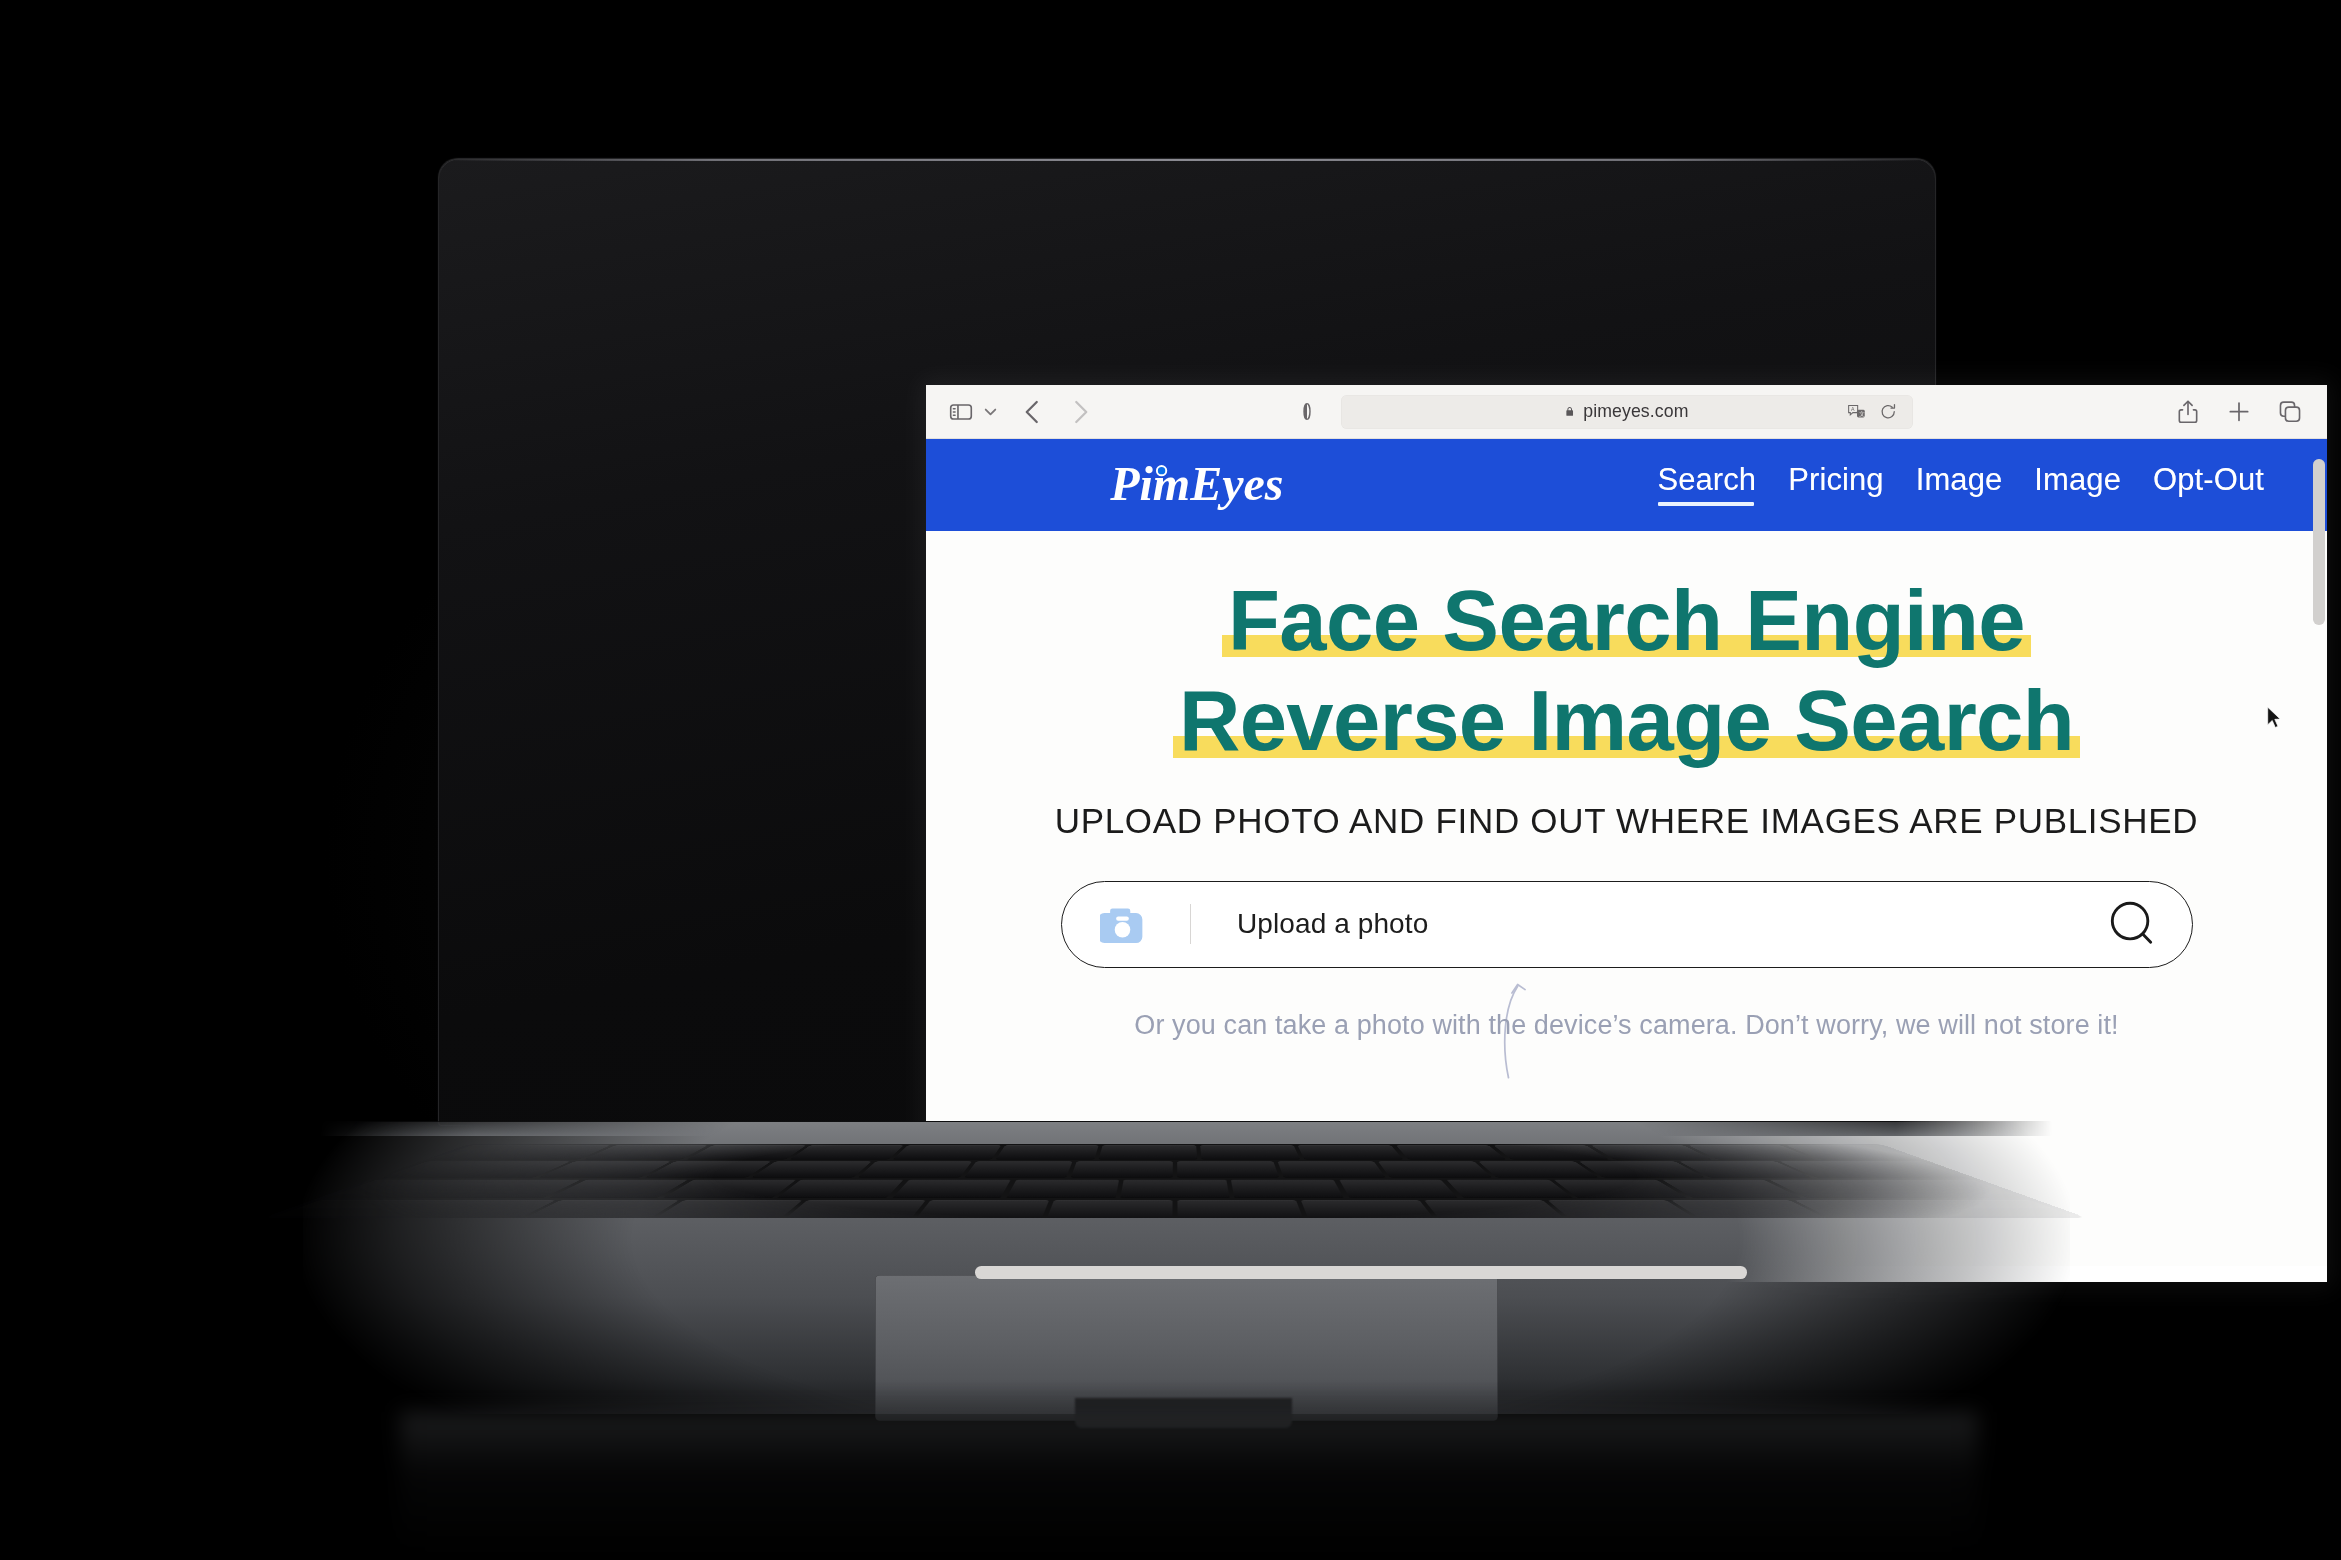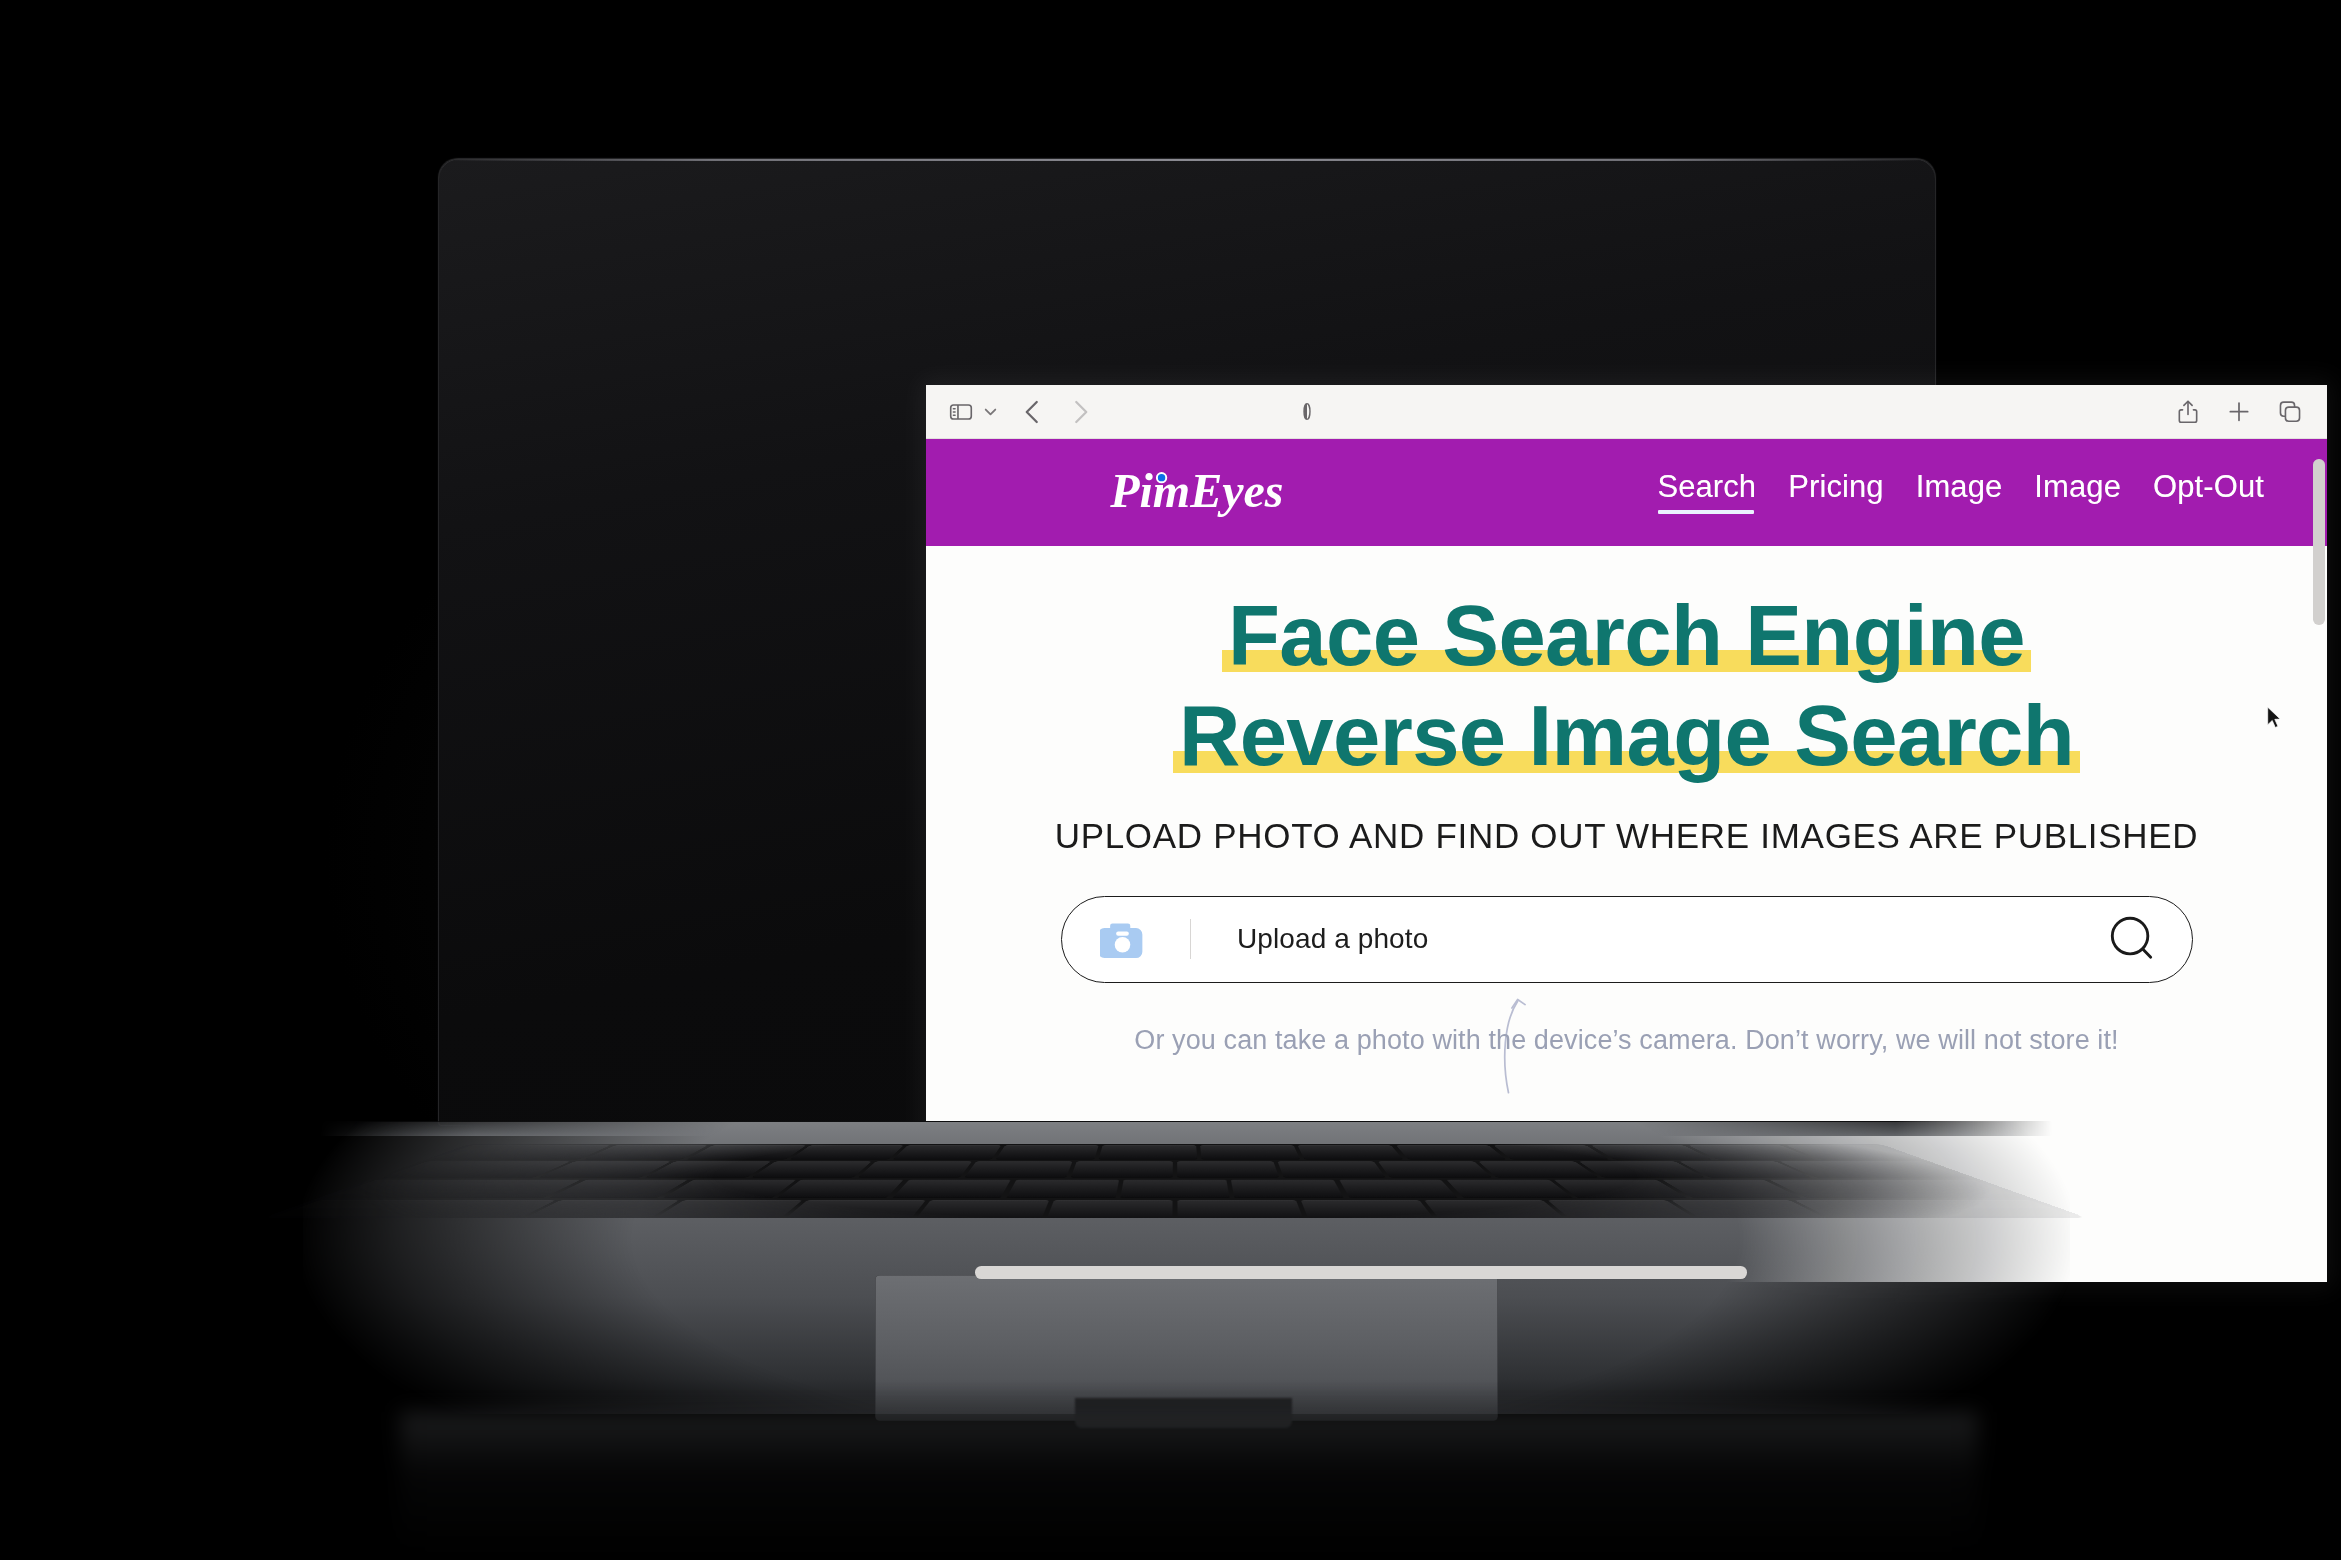--- a/index.html
+++ b/index.html
@@ -128,22 +128,22 @@
     right: 24px;
     display: flex;
     align-items: center;
     gap: 25px;
     color: #68656a;
   }
   .tb-right .ico { width: 26px; height: 27.4px; }
 
   
   #site-header {
-    height: 107px;
-    background: #a21caf;
+    height: 92px;
+    background: #1d4ed8;
     display: flex;
     align-items: center;
     position: relative;
   }
   #logo {
     margin-left: 183px;
     height: 55px;
     width: 240px;
     position: relative;
   }
@@ -484,20 +484,44 @@
           </span>
         </div>
 
         <span class="tb-btn tb-reader">
           <svg viewBox="0 0 24 24" width="100%" height="100%" fill="none" stroke="currentColor" stroke-width="1.5">
             <ellipse cx="12" cy="12" rx="3.1" ry="8.2"></ellipse>
             <path d="M12 3.8 A3.1 8.2 0 0 0 12 20.2 Z" fill="currentColor" stroke="none"></path>
           </svg>
         </span>
 
+        <div id="urlfield">
+          <span class="lock">
+            <svg viewBox="0 0 24 24" width="100%" height="100%" fill="currentColor">
+              <path d="M12 2.4c-2.7 0-4.9 2.2-4.9 4.9v2.3H6.2c-.7 0-1.2.5-1.2 1.2v9c0 .7.5 1.2 1.2 1.2h11.6c.7 0 1.2-.5 1.2-1.2v-9c0-.7-.5-1.2-1.2-1.2h-.9V7.3c0-2.7-2.2-4.9-4.9-4.9zm0 2.1c1.6 0 2.8 1.3 2.8 2.8v2.3H9.2V7.3c0-1.5 1.2-2.8 2.8-2.8z"></path>
+            </svg>
+          </span>
+          <span class="urltext">pimeyes.com</span>
+          <span class="right-icons">
+            <span style="display:inline-block;width:19.4px;height:18.3px;">
+              <svg viewBox="0 0 26 24" width="100%" height="100%" fill="none" stroke="currentColor" stroke-width="1.4">
+                <path d="M2.2 4.4h12.1v9.6H7.9L4.4 17v-3H2.2z"></path>
+                <text x="5.4" y="11.3" font-size="7" fill="currentColor" stroke="none" font-family="Liberation Sans, sans-serif">A</text>
+                <rect x="13.4" y="10.2" width="10.4" height="10.4" rx="2" fill="currentColor" stroke="none"></rect>
+                <text x="16" y="18.4" font-size="8" fill="#edebe8" stroke="none" font-family="Liberation Sans, sans-serif">文</text>
+              </svg>
+            </span>
+            <span style="display:inline-block;width:18.3px;height:19.4px;">
+              <svg viewBox="0 0 24 24" width="100%" height="100%" fill="none" stroke="currentColor" stroke-width="1.7" stroke-linecap="round">
+                <path d="M20 12a8 8 0 1 1-2.6-5.9"></path>
+                <polyline points="20.3,2.6 20.3,7.2 15.7,7.2" stroke-linejoin="round"></polyline>
+              </svg>
+            </span>
+          </span>
+        </div>
 
         <div class="tb-right">
           <span class="tb-btn ico">
             <svg viewBox="0 0 24 24" width="100%" height="100%" fill="none" stroke="currentColor" stroke-width="1.5" stroke-linecap="round" stroke-linejoin="round">
               <path d="M7 10.3H5.6c-.9 0-1.6.7-1.6 1.6v8.2c0 .9.7 1.6 1.6 1.6h12.8c.9 0 1.6-.7 1.6-1.6v-8.2c0-.9-.7-1.6-1.6-1.6H17"></path>
               <line x1="12" y1="2.6" x2="12" y2="14.6"></line>
               <polyline points="8.2,6.2 12,2.4 15.8,6.2"></polyline>
             </svg>
           </span>
           <span class="tb-btn ico">

